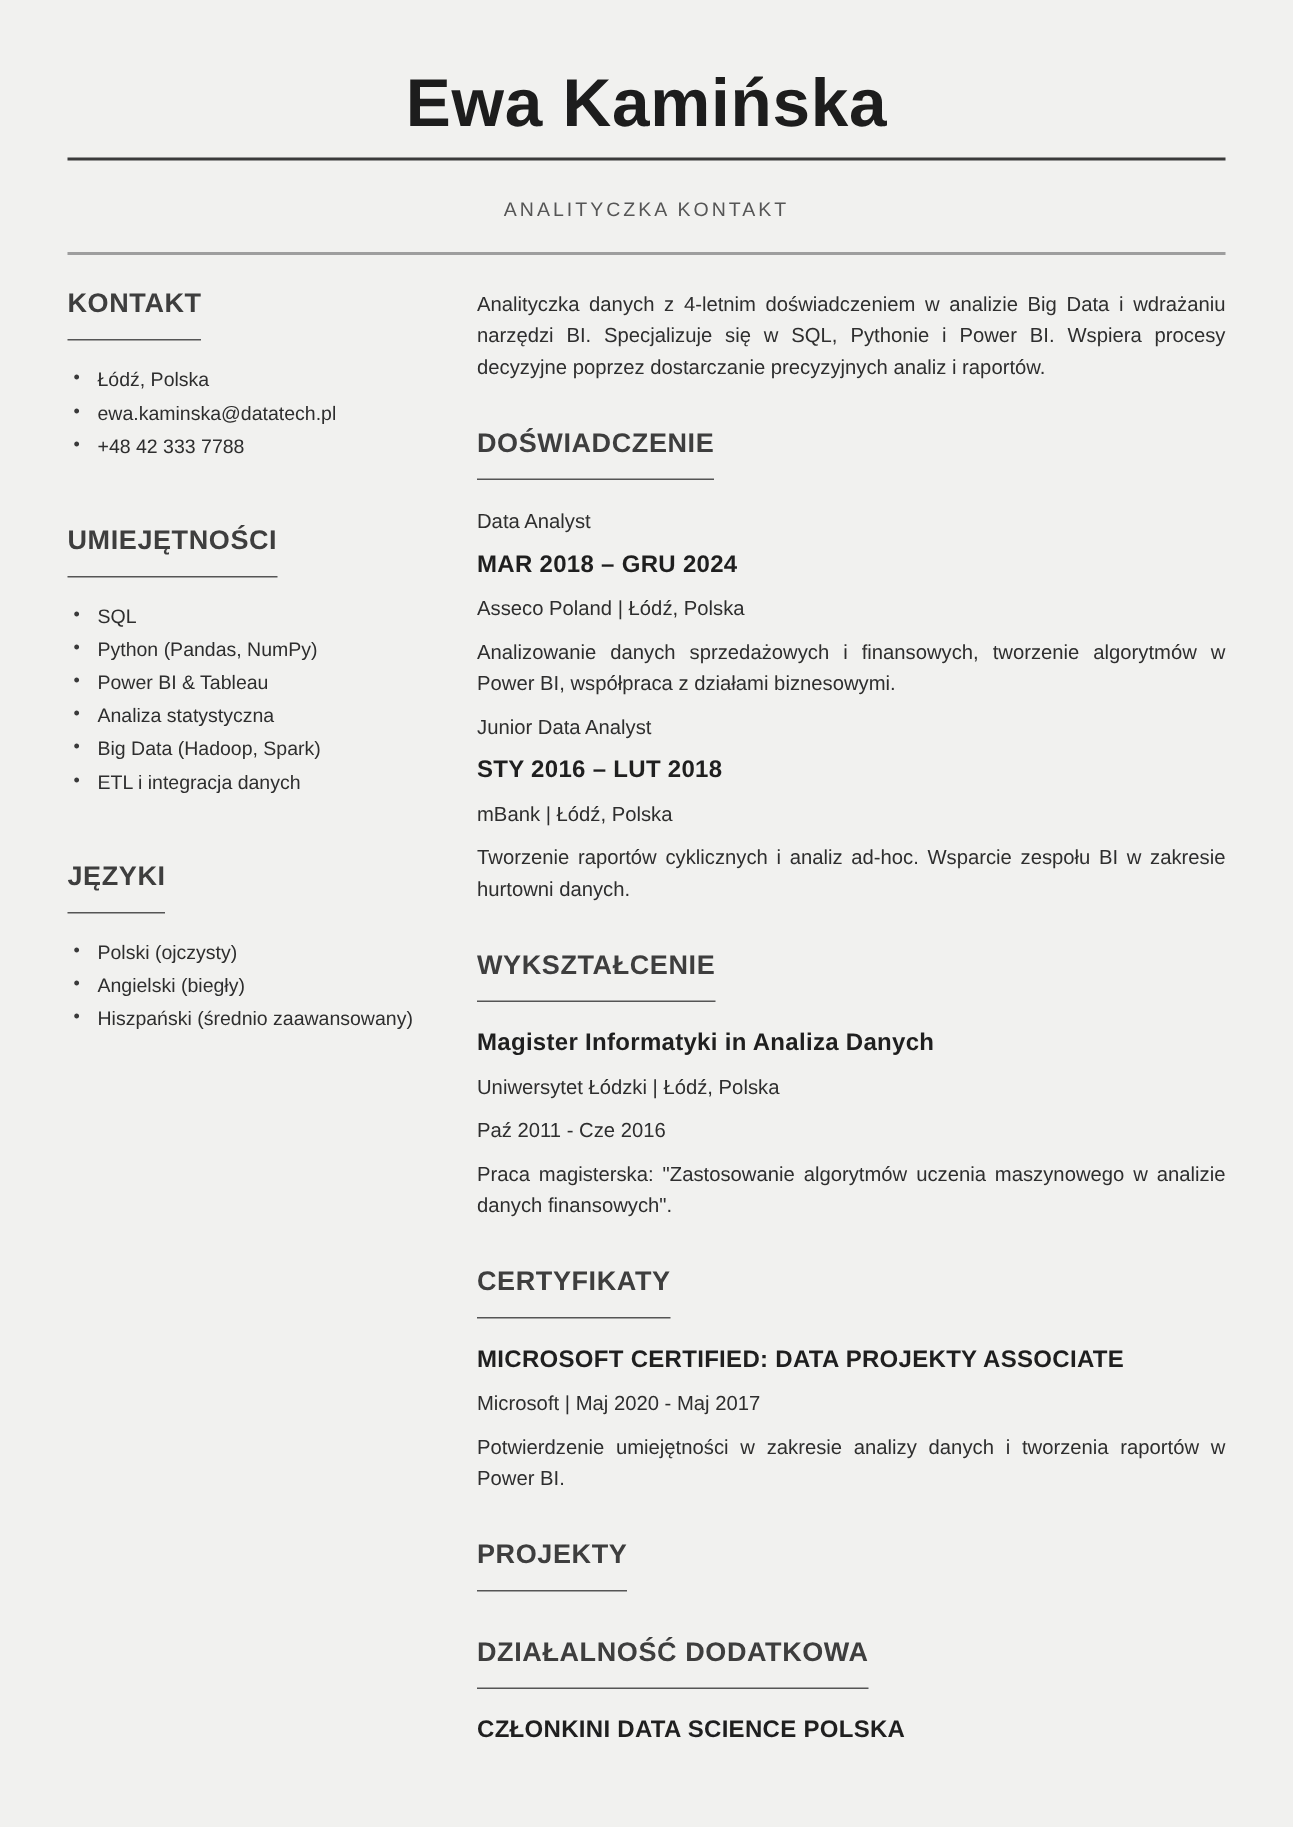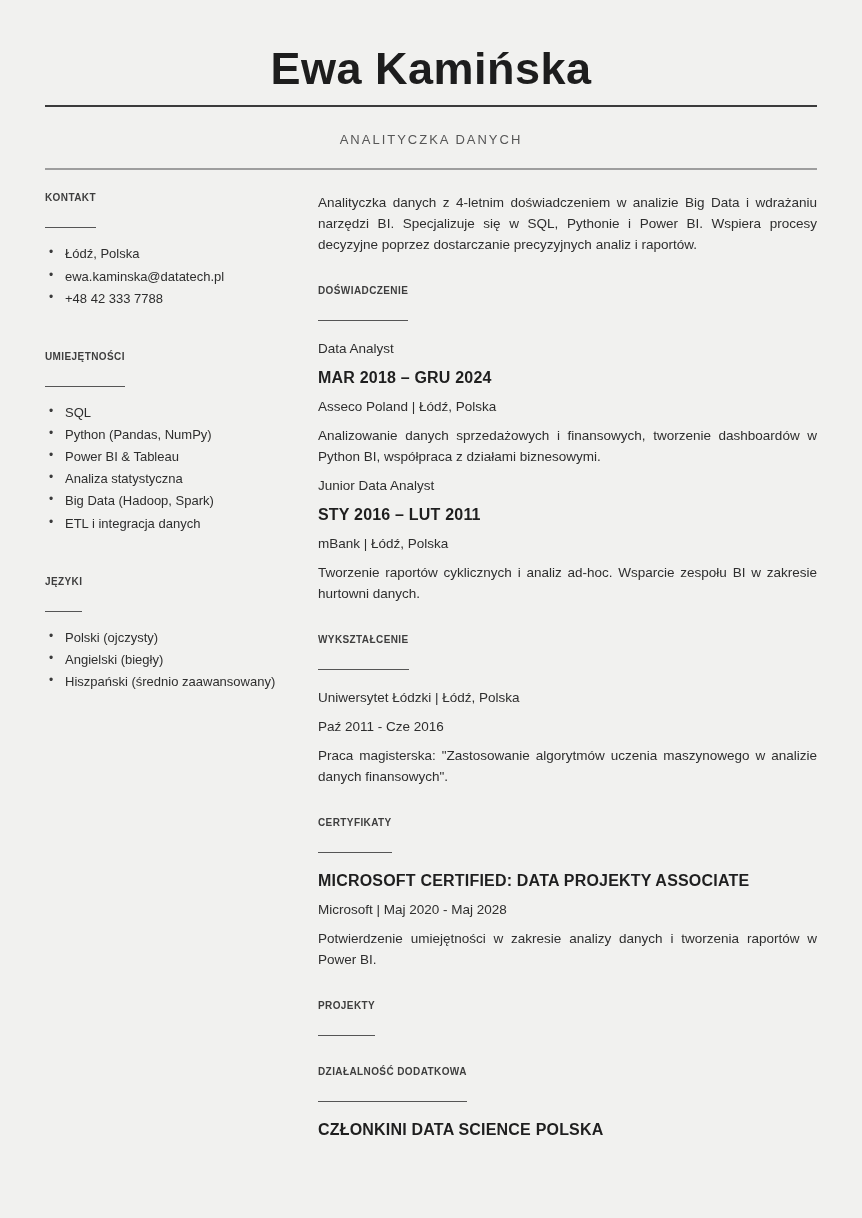--- a/index.html
+++ b/index.html
@@ -37,25 +37,25 @@
     letter-spacing: 2px;
     color: #565656;
   }
   
   .columns { display: flex; margin-top: 22px; }
   .sidebar { width: 232px; flex: 0 0 232px; margin-right: 41px; }
   .main { flex: 1; min-width: 0; }
   
   h2.sec-head {
     display: table;
-    font-size: 10px;
+    font-size: 18px;
     font-weight: 700;
     letter-spacing: 0.4px;
     color: #3e3e3e;
-    padding-bottom: 24px;
+    padding-bottom: 13px;
     border-bottom: 1.5px solid #555;
     margin: 0 0 17px 0;
   }
   .section { margin-top: 30px; }
   .side-section { margin-top: 0; }
   .side-section + .side-section { margin-top: 44px; }
   
   ul.side-list { list-style: none; margin-top: 2px; }
   ul.side-list li {
     position: relative;
@@ -87,21 +87,21 @@
   .desc { font-size: 13.5px; line-height: 21px; text-align: justify; color: #2e2e2e; }
 </style>
 </head>
 <body>
 
 <div class="page">
 
   <header>
     <h1 class="name">Ewa Kamińska</h1>
     <div class="rule rule-dark"></div>
-    <div class="subtitle">ANALITYCZKA DANYCH</div>
+    <div class="subtitle">ANALITYCZKA KONTAKT</div>
     <div class="rule rule-light"></div>
   </header>
 
   <div class="columns">
 
     <aside class="sidebar">
 
       <section class="side-section">
         <h2 class="sec-head">KONTAKT</h2>
         <ul class="side-list">
@@ -138,45 +138,46 @@
 
       <p class="summary">Analityczka danych z 4-letnim doświadczeniem w analizie Big Data i wdrażaniu narzędzi BI. Specjalizuje się w SQL, Pythonie i Power BI. Wspiera procesy decyzyjne poprzez dostarczanie precyzyjnych analiz i raportów.</p>
 
       <section class="section">
         <h2 class="sec-head">DOŚWIADCZENIE</h2>
 
         <div class="entry">
           <p class="plain">Data Analyst</p>
           <p class="bold-line">MAR 2018 – GRU 2024</p>
           <p class="plain">Asseco Poland | Łódź, Polska</p>
-          <p class="desc">Analizowanie danych sprzedażowych i finansowych, tworzenie dashboardów w Python BI, współpraca z działami biznesowymi.</p>
+          <p class="desc">Analizowanie danych sprzedażowych i finansowych, tworzenie algorytmów w Power BI, współpraca z działami biznesowymi.</p>
         </div>
 
         <div class="entry">
           <p class="plain">Junior Data Analyst</p>
-          <p class="bold-line">STY 2016 – LUT 2011</p>
+          <p class="bold-line">STY 2016 – LUT 2018</p>
           <p class="plain">mBank | Łódź, Polska</p>
           <p class="desc">Tworzenie raportów cyklicznych i analiz ad-hoc. Wsparcie zespołu BI w zakresie hurtowni danych.</p>
         </div>
       </section>
 
       <section class="section">
         <h2 class="sec-head">WYKSZTAŁCENIE</h2>
         <div class="entry">
+          <p class="bold-line">Magister Informatyki in Analiza Danych</p>
           <p class="plain">Uniwersytet Łódzki | Łódź, Polska</p>
           <p class="plain">Paź 2011 - Cze 2016</p>
           <p class="desc">Praca magisterska: "Zastosowanie algorytmów uczenia maszynowego w analizie danych finansowych".</p>
         </div>
       </section>
 
       <section class="section">
         <h2 class="sec-head">CERTYFIKATY</h2>
         <div class="entry">
           <p class="bold-line">MICROSOFT CERTIFIED: DATA PROJEKTY ASSOCIATE</p>
-          <p class="plain">Microsoft | Maj 2020 - Maj 2028</p>
+          <p class="plain">Microsoft | Maj 2020 - Maj 2017</p>
           <p class="desc">Potwierdzenie umiejętności w zakresie analizy danych i tworzenia raportów w Power BI.</p>
         </div>
       </section>
 
       <section class="section">
         <h2 class="sec-head">PROJEKTY</h2>
         <div class="entry">
         </div>
       </section>
 

